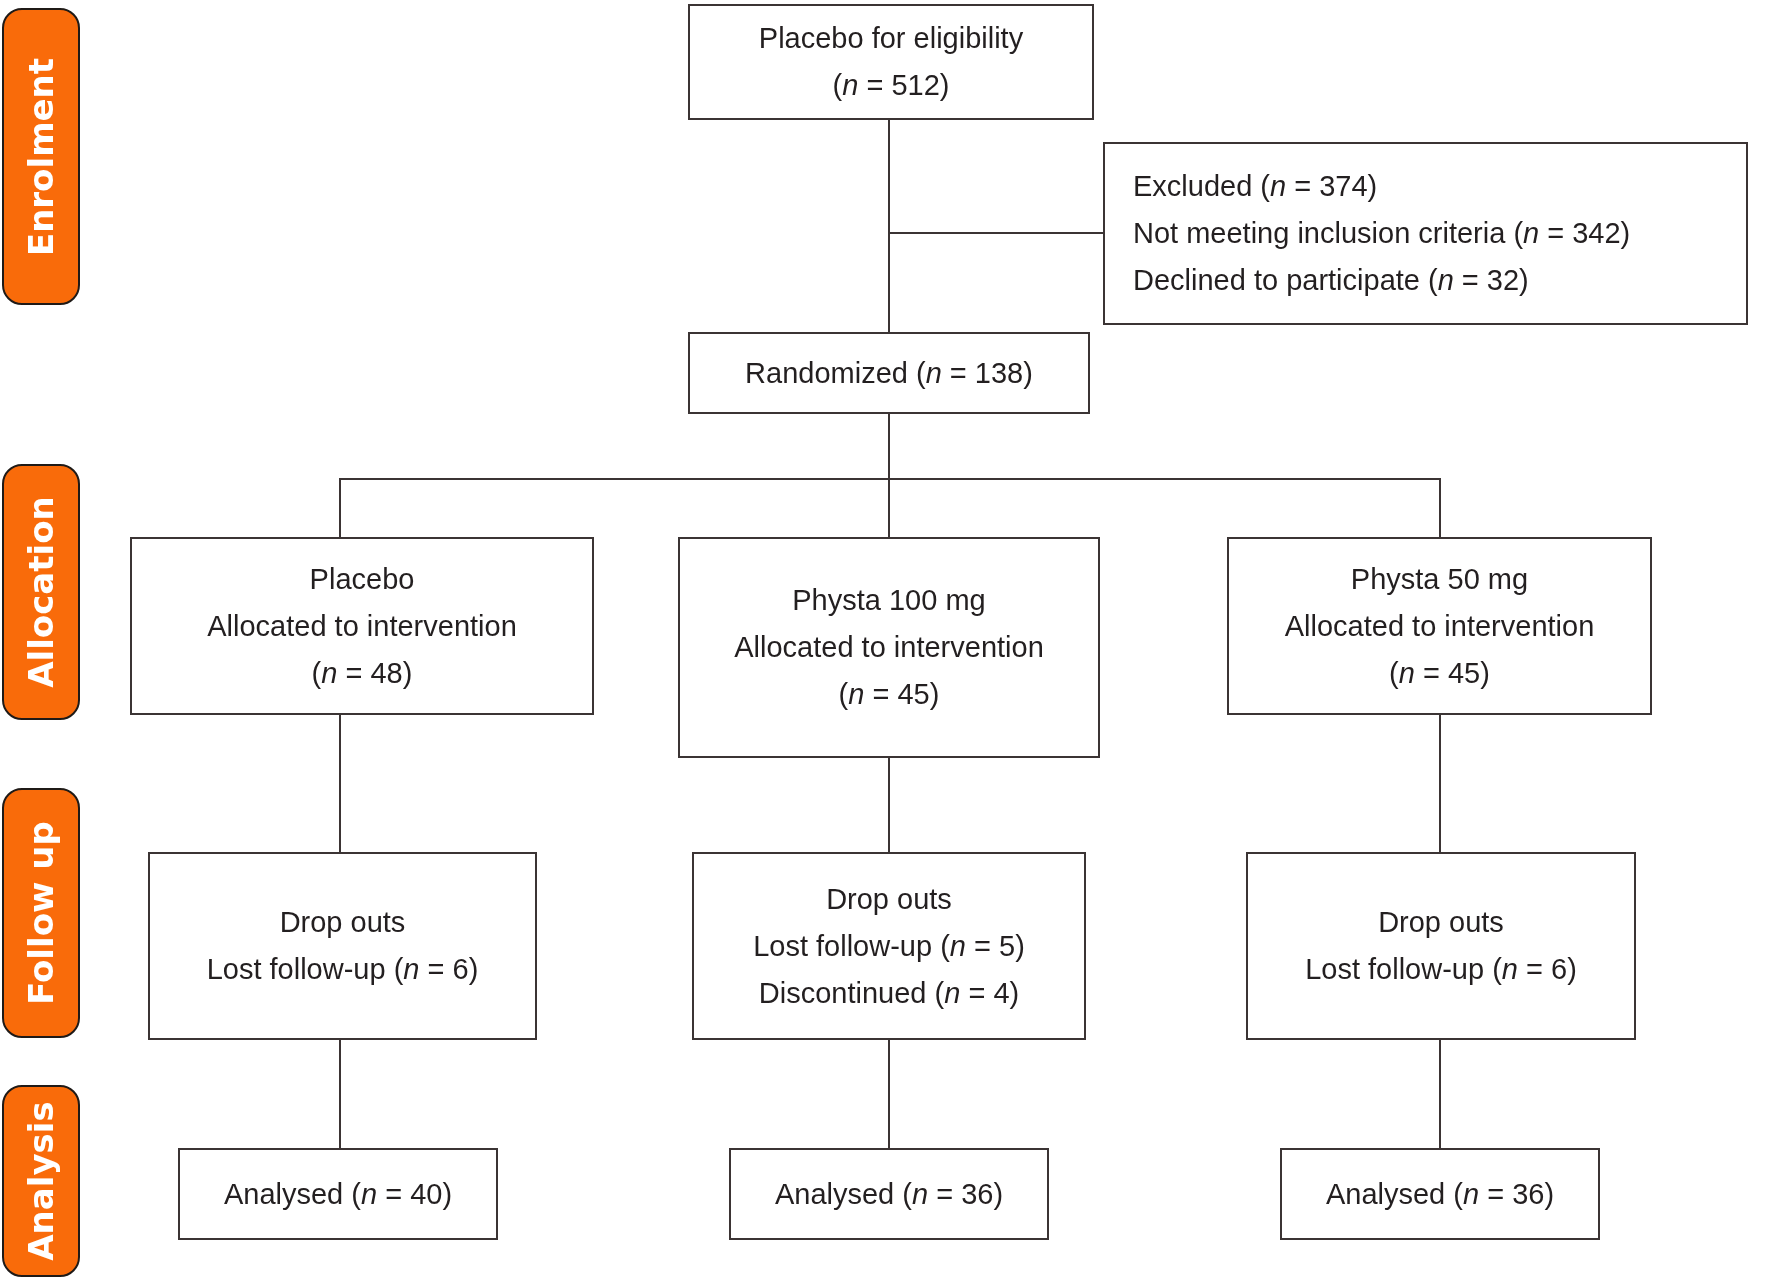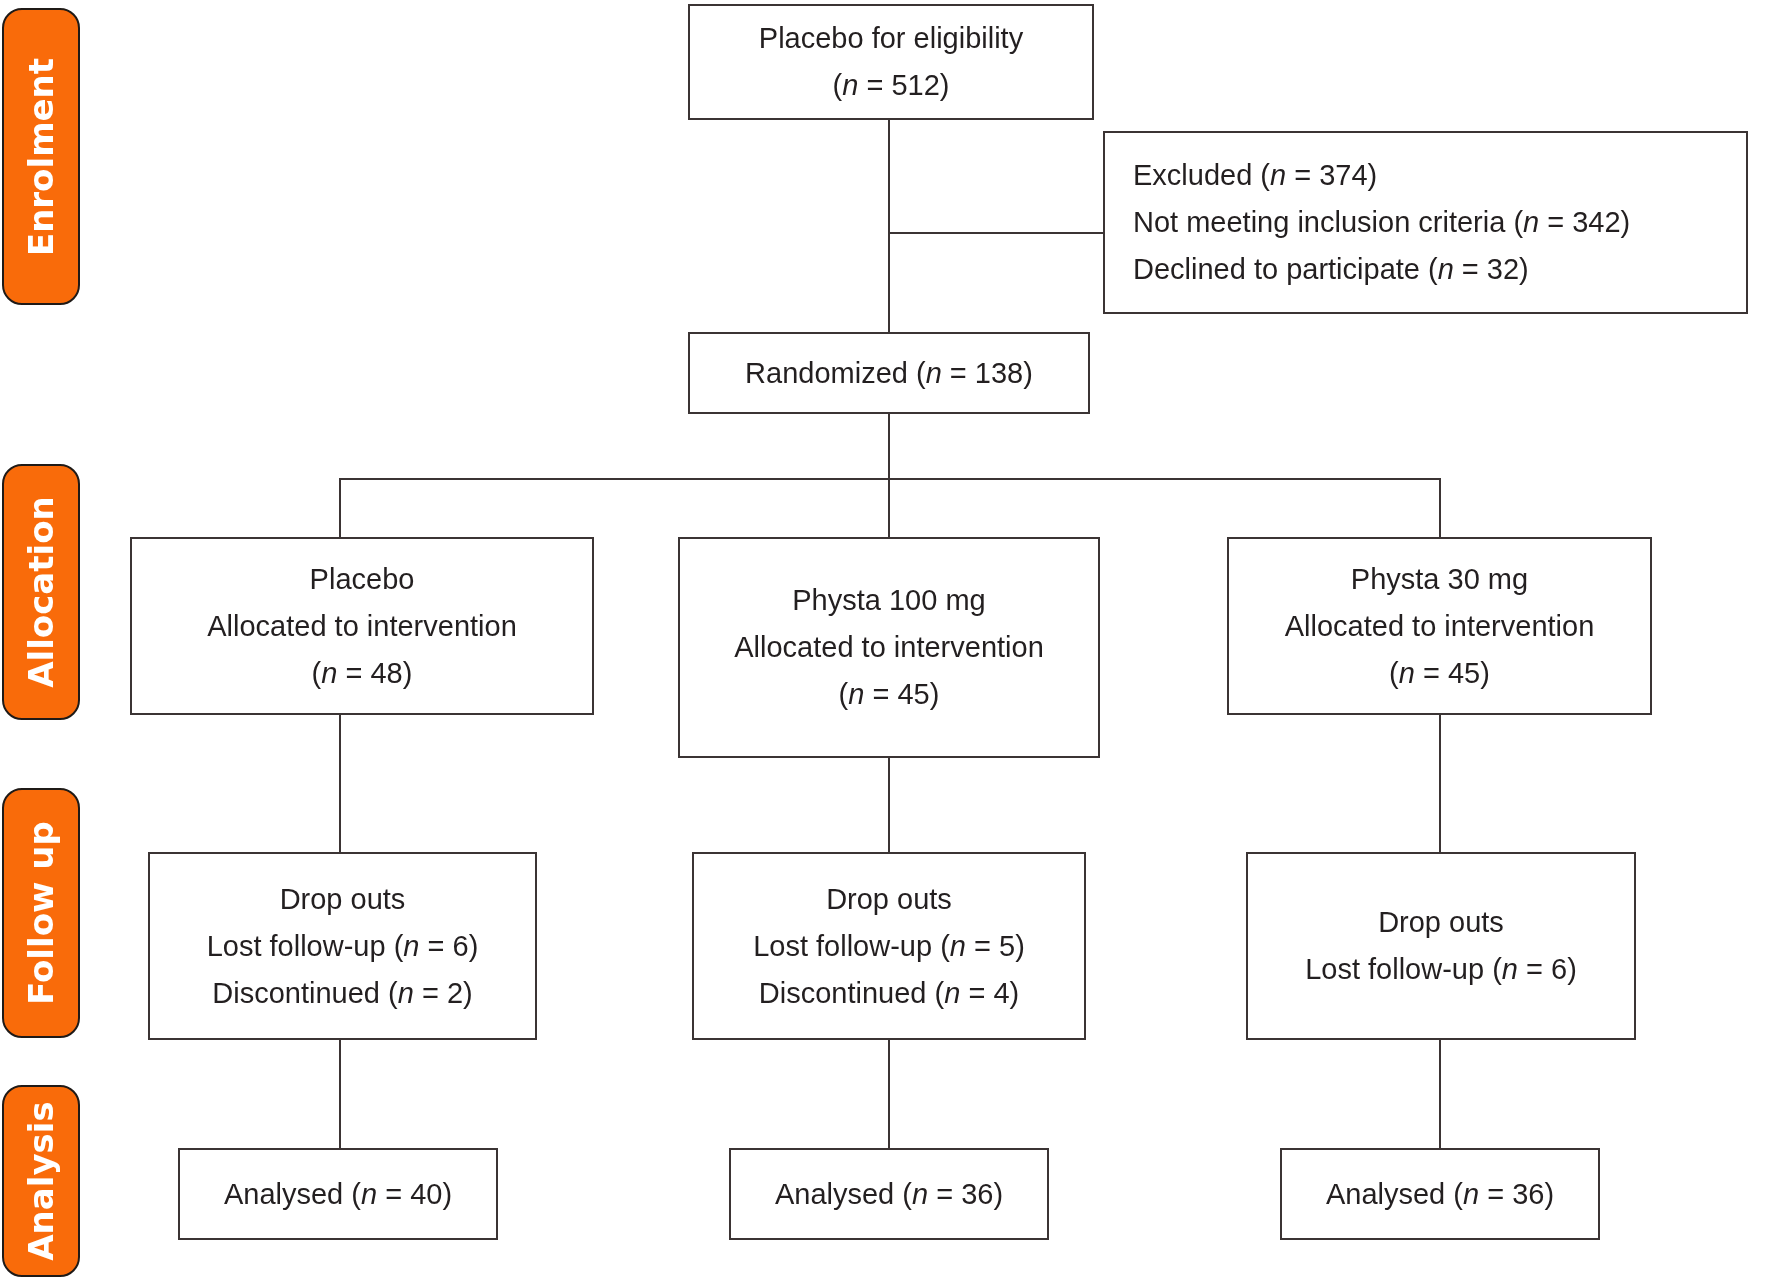--- a/index.html
+++ b/index.html
@@ -83,50 +83,49 @@
   <div class="vline" style="left:1439px;top:715px;height:137px"></div>
   <div class="vline" style="left:339px;top:1040px;height:108px"></div>
   <div class="vline" style="left:888px;top:1040px;height:108px"></div>
   <div class="vline" style="left:1439px;top:1040px;height:108px"></div>
 
   <div class="fbox" style="left:688px;top:4px;width:406px;height:116px">
     <div class="line">Placebo for eligibility</div>
     <div class="line">(<i>n</i> = 512)</div>
   </div>
 
-  <div class="fbox left" style="left:1103px;top:131px;width:645px;height:183px">
+  <div class="fbox left" style="left:1103px;top:142px;width:645px;height:183px">
     <div class="line">Excluded (<i>n</i> = 374)</div>
     <div class="line">Not meeting inclusion criteria (<i>n</i> = 342)</div>
     <div class="line">Declined to participate (<i>n</i> = 32)</div>
   </div>
 
   <div class="fbox" style="left:688px;top:332px;width:402px;height:82px">
     <div class="line">Randomized (<i>n</i> = 138)</div>
   </div>
 
   <div class="fbox" style="left:130px;top:537px;width:464px;height:178px">
     <div class="line">Placebo</div>
     <div class="line">Allocated to intervention</div>
     <div class="line">(<i>n</i> = 48)</div>
   </div>
   <div class="fbox" style="left:678px;top:537px;width:422px;height:221px">
     <div class="line">Physta 100 mg</div>
     <div class="line">Allocated to intervention</div>
     <div class="line">(<i>n</i> = 45)</div>
   </div>
   <div class="fbox" style="left:1227px;top:537px;width:425px;height:178px">
-    <div class="line">Physta 30 mg</div>
+    <div class="line">Physta 50 mg</div>
     <div class="line">Allocated to intervention</div>
     <div class="line">(<i>n</i> = 45)</div>
   </div>
 
   <div class="fbox" style="left:148px;top:852px;width:389px;height:188px">
     <div class="line">Drop outs</div>
     <div class="line">Lost follow-up (<i>n</i> = 6)</div>
-    <div class="line">Discontinued (<i>n</i> = 2)</div>
   </div>
   <div class="fbox" style="left:692px;top:852px;width:394px;height:188px">
     <div class="line">Drop outs</div>
     <div class="line">Lost follow-up (<i>n</i> = 5)</div>
     <div class="line">Discontinued (<i>n</i> = 4)</div>
   </div>
   <div class="fbox" style="left:1246px;top:852px;width:390px;height:188px">
     <div class="line">Drop outs</div>
     <div class="line">Lost follow-up (<i>n</i> = 6)</div>
   </div>

